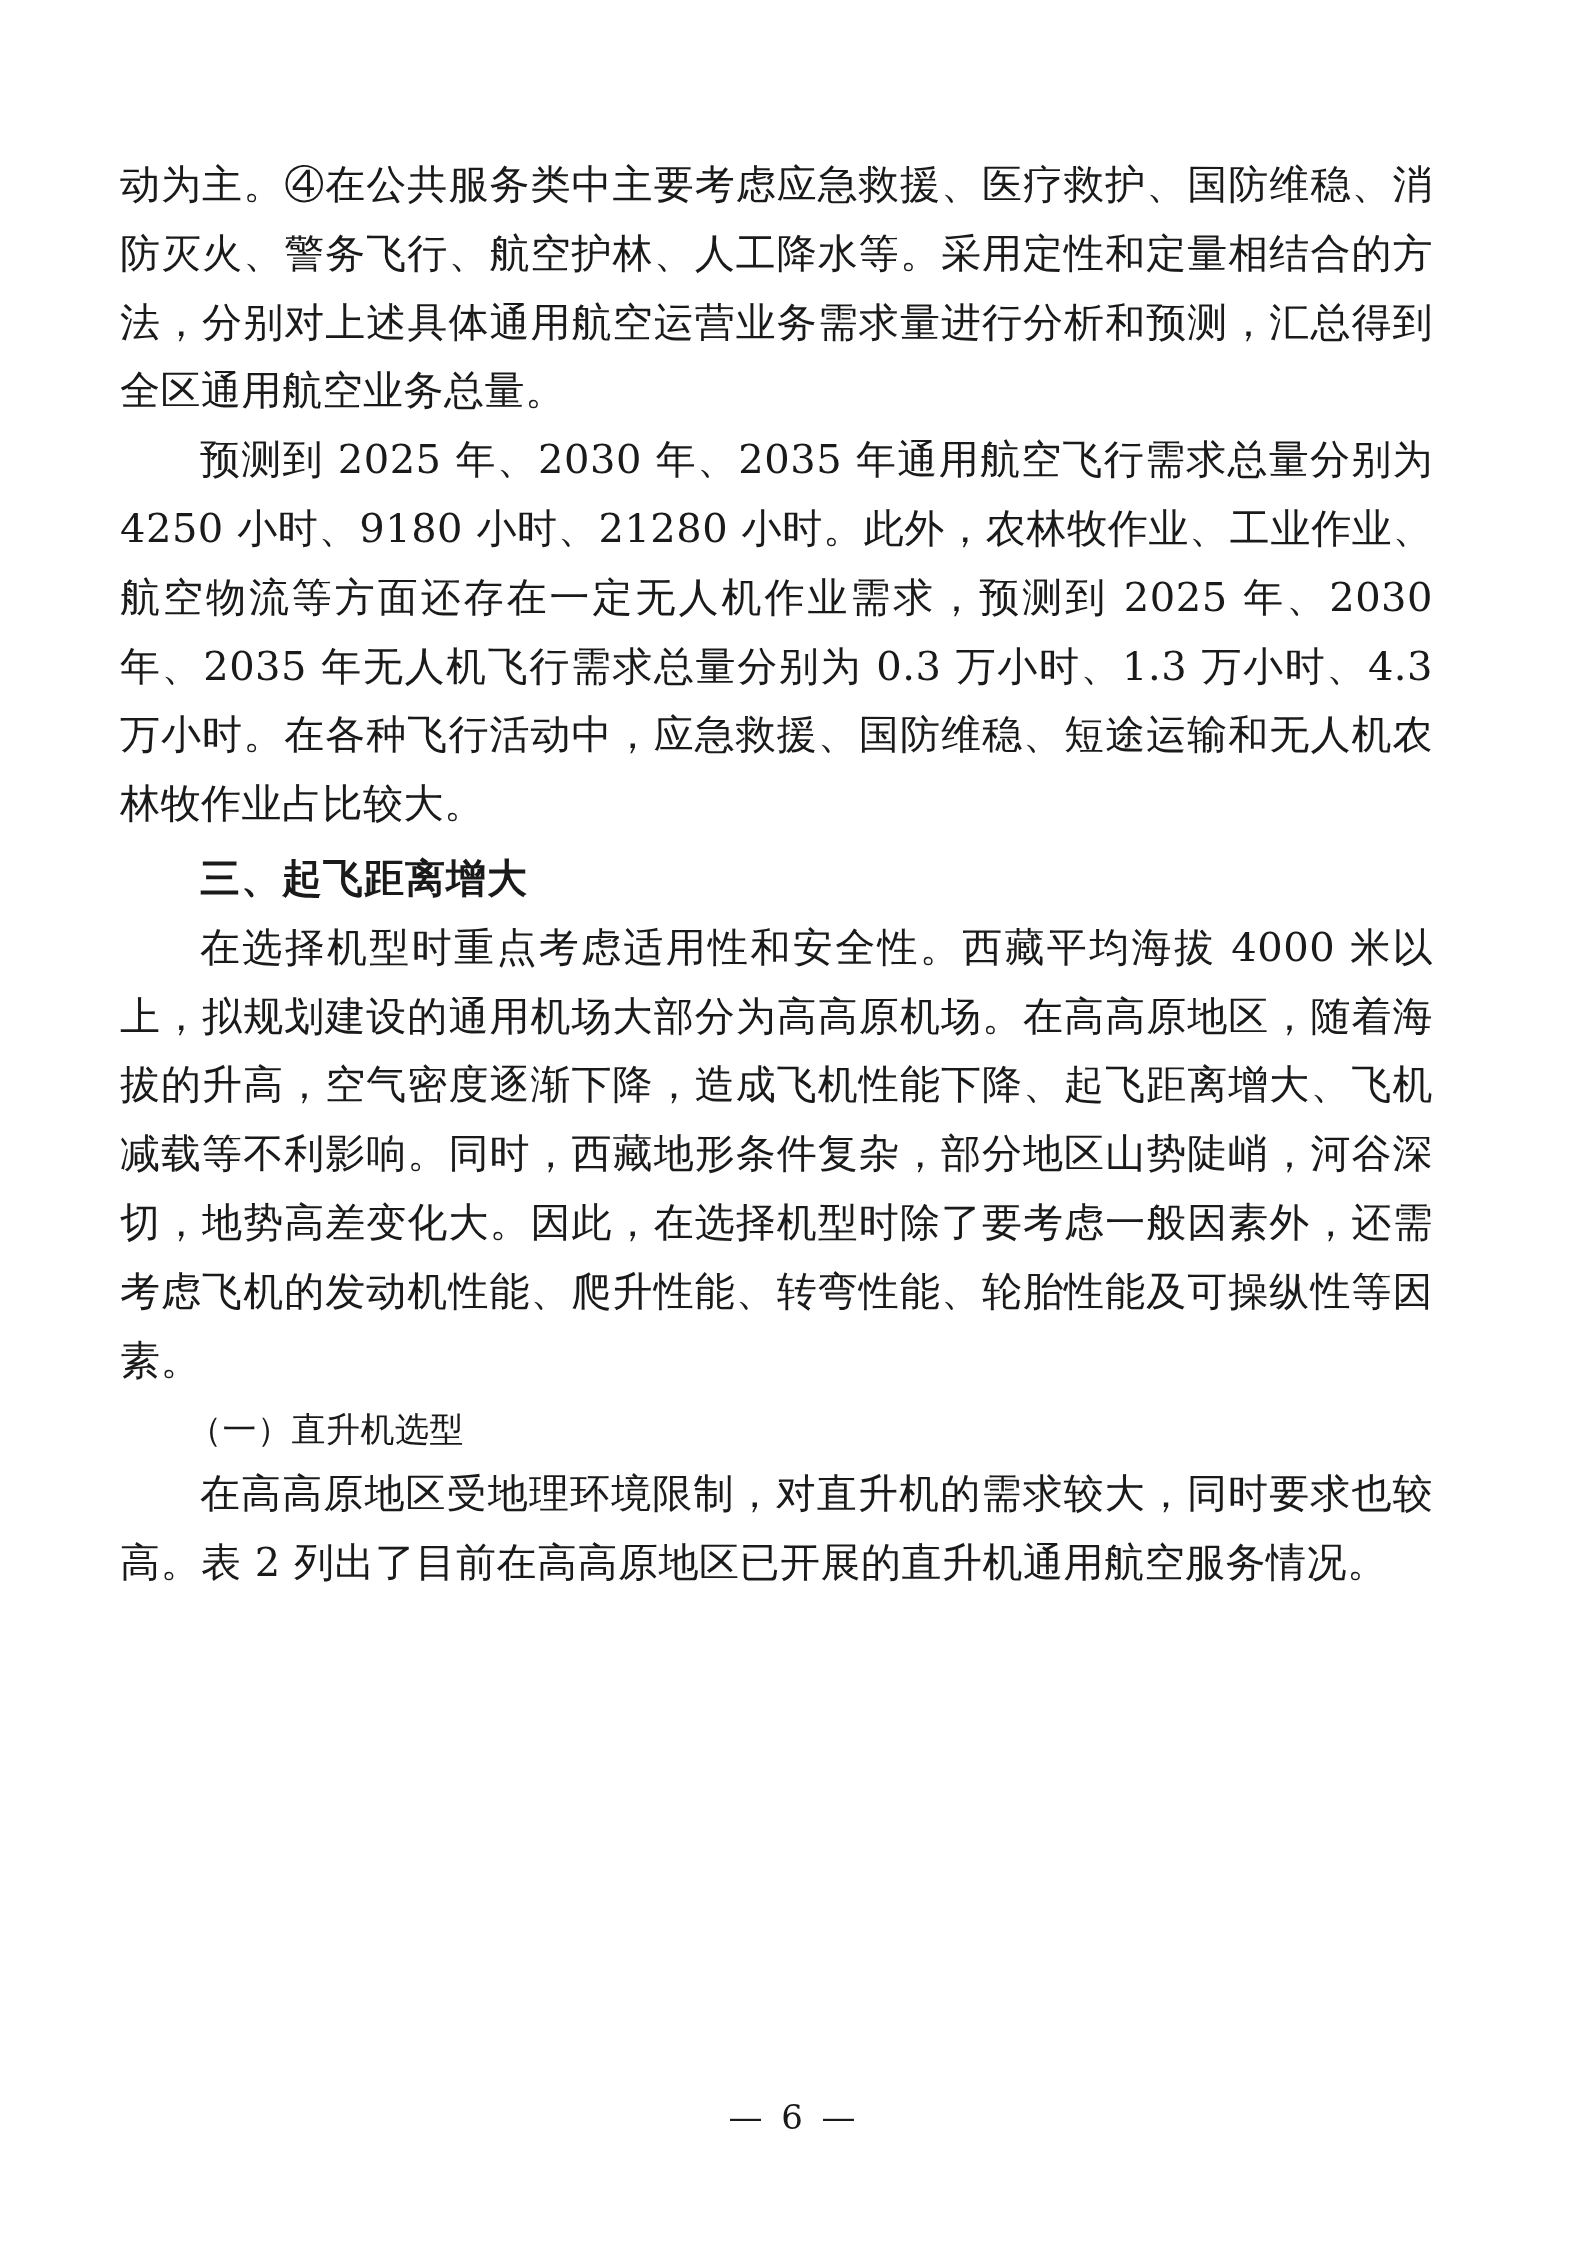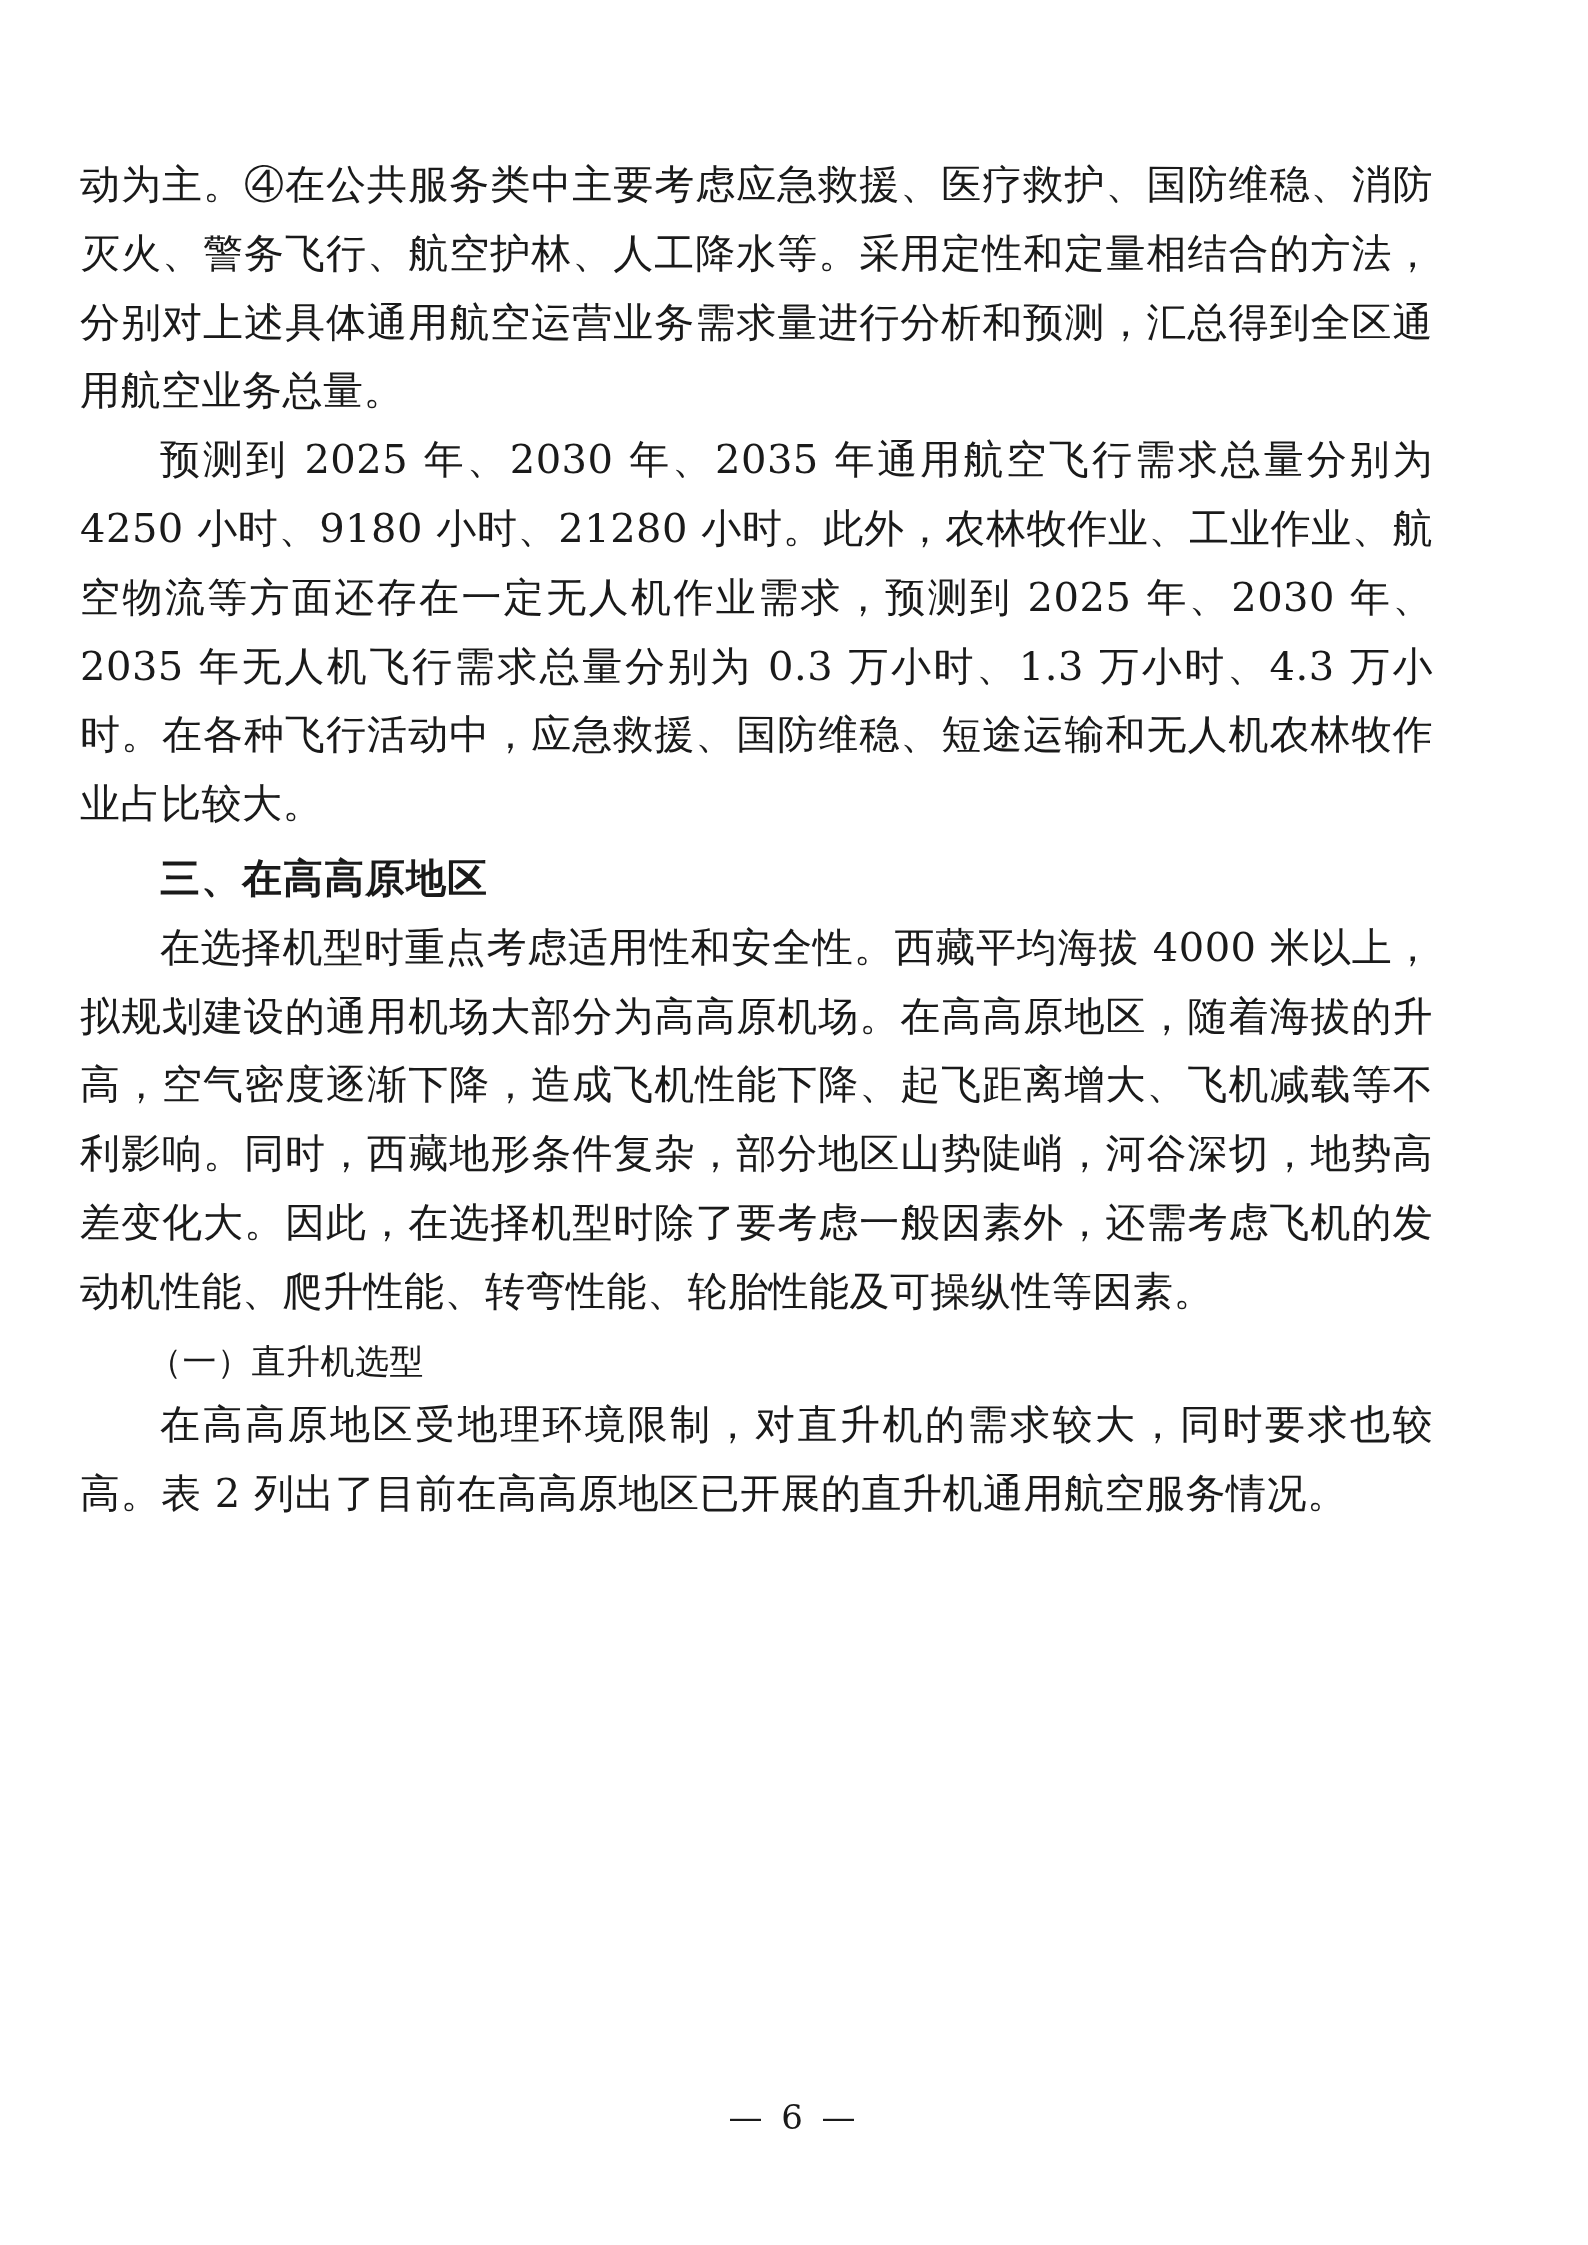--- a/index.html
+++ b/index.html
@@ -15,21 +15,21 @@
     position: relative;
     overflow: hidden;
   }
   .page {
     position: absolute;
     top: 0;
     left: 0;
     width: 1588px;
     height: 2245px;
     box-sizing: border-box;
-    padding: 150px 155px 0 80px;
+    padding: 150px 155px 0 120px;
   }
   .body-text {
     font-size: 40px;
     line-height: 1.72;
     text-align: justify;
     text-justify: inter-ideograph;
     letter-spacing: 0.5px;
     margin: 0;
   }
   .para {
@@ -73,21 +73,21 @@
 <body>
 
 <div class="page">
 
   <p class="body-text para no-indent">动为主。④在公共服务类中主要考虑应急救援、医疗救护、国防维稳、消防灭火、警务飞行、航空护林、人工降水等。采用定性和定量相结合的方法，分别对上述具体通用航空运营业务需求量进行分析和预测，汇总得到全区通用航空业务总量。</p>
 
   <p class="body-text para">预测到 2025 年、2030 年、2035 年通用航空飞行需求总量分别为 4250 小时、9180 小时、21280 小时。此外，农林牧作业、工业作业、航空物流等方面还存在一定无人机作业需求，预测到 2025 年、2030 年、2035 年无人机飞行需求总量分别为 0.3 万小时、1.3 万小时、4.3 万小时。在各种飞行活动中，应急救援、国防维稳、短途运输和无人机农林牧作业占比较大。</p>
 
   <div class="gap-small"></div>
 
-  <p class="heading">三、在高高原地区</p>
+  <p class="heading">三、起飞距离增大</p>
 
   <p class="body-text para">在选择机型时重点考虑适用性和安全性。西藏平均海拔 4000 米以上，拟规划建设的通用机场大部分为高高原机场。在高高原地区，随着海拔的升高，空气密度逐渐下降，造成飞机性能下降、起飞距离增大、飞机减载等不利影响。同时，西藏地形条件复杂，部分地区山势陡峭，河谷深切，地势高差变化大。因此，在选择机型时除了要考虑一般因素外，还需考虑飞机的发动机性能、爬升性能、转弯性能、轮胎性能及可操纵性等因素。</p>
 
   <div class="gap-small"></div>
 
   <p class="subheading">（一）直升机选型</p>
 
   <p class="body-text para">在高高原地区受地理环境限制，对直升机的需求较大，同时要求也较高。表 2 列出了目前在高高原地区已开展的直升机通用航空服务情况。</p>
 
 </div>

